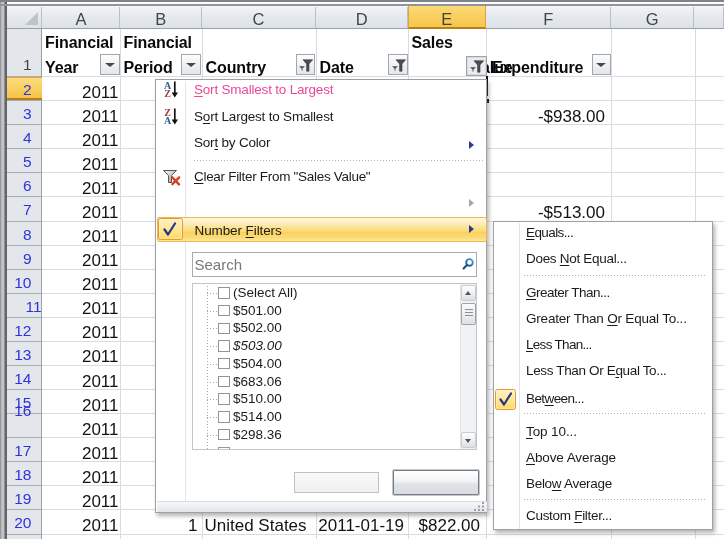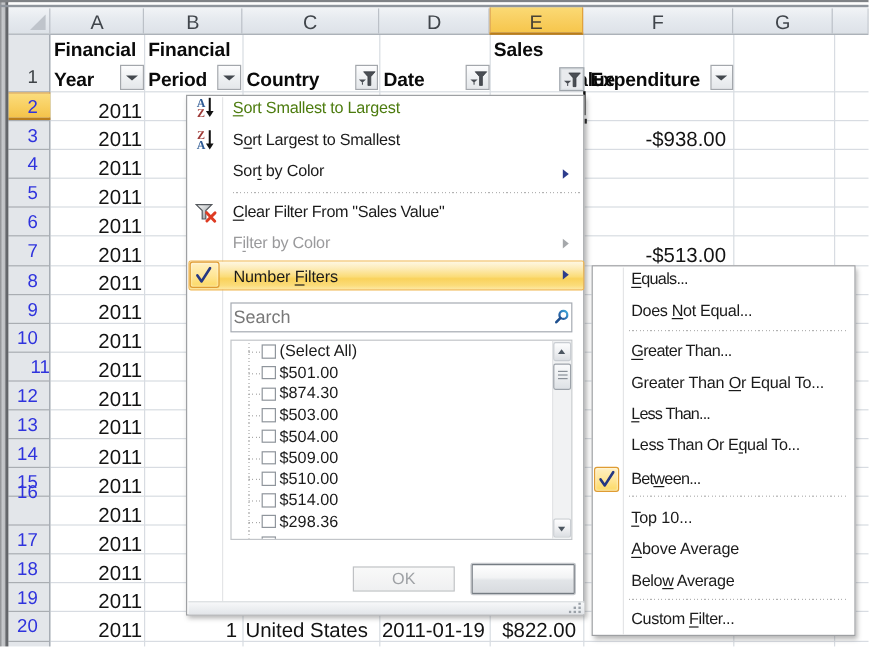--- a/index.html
+++ b/index.html
@@ -162,25 +162,24 @@
 <div class="cell" style="left:42px;top:515.9px;width:76.5px;text-align:right;">2011</div>
 <div class="cell" style="left:485.5px;top:106.6px;width:119.5px;text-align:right;">-$938.00</div>
 <div class="cell" style="left:485.5px;top:202.9px;width:119.5px;text-align:right;">-$513.00</div>
 <div class="cell" style="left:120px;top:515.9px;width:77.5px;text-align:right;">1</div>
 <div class="cell" style="left:204.5px;top:515.9px;width:110px;text-align:left;">United States</div>
 <div class="cell" style="left:315.5px;top:515.9px;width:88.5px;text-align:right;">2011-01-19</div>
 <div class="cell" style="left:408px;top:515.9px;width:72px;text-align:right;">$822.00</div>
 <div id="menu" style="left:155px;top:79px;width:332px;height:434px;background:#fff;
 border:1px solid #9EA0A3;box-shadow:2px 3px 4px rgba(90,90,90,0.45);"></div>
 <div style="left:184.5px;top:80.5px;width:1.0px;height:420.0px;background:#E4E5E7;"></div>
-<div class="mi" style="left:194px;top:77.3px;line-height:26px;height:26px;letter-spacing:-0.2px;color:#4d7c0f;"><u>S</u>ort Smallest to Largest</div>
+<div class="mi" style="left:194px;top:77.3px;line-height:26px;height:26px;letter-spacing:-0.2px;color:#ec4899;"><u>S</u>ort Smallest to Largest</div>
 <div class="mi" style="left:194px;top:103.7px;line-height:26px;height:26px;letter-spacing:-0.2px;color:#1b1b1b;">S<u>o</u>rt Largest to Smallest</div>
 <div class="mi" style="left:194px;top:129.8px;line-height:26px;height:26px;letter-spacing:-0.2px;color:#1b1b1b;">Sor<u>t</u> by Color</div>
 <div class="mi" style="left:194px;top:163.8px;line-height:26px;height:26px;letter-spacing:-0.3px;color:#1b1b1b;"><u>C</u>lear Filter From "Sales Value"</div>
-<div class="mi" style="left:194px;top:189.8px;line-height:26px;height:26px;letter-spacing:-0.2px;color:#9A9A9C;">F<u>i</u>lter by Color</div>
 <div style="left:194.0px;top:160.0px;width:290.0px;height:1.0px;background:repeating-linear-gradient(90deg,#B2B2B2 0,#B2B2B2 1px,transparent 1px,transparent 3px);"></div>
 <div style="left:469px;top:141.0px;width:0;height:0;border-top:4.5px solid transparent;border-bottom:4.5px solid transparent;border-left:5px solid #2C3C8C;"></div>
 <div style="left:469px;top:199.0px;width:0;height:0;border-top:4.5px solid transparent;border-bottom:4.5px solid transparent;border-left:5px solid #A5A8AB;"></div>
 <svg style="position:absolute;left:161px;top:81px;" width="22" height="17" viewBox="0 0 22 17">
 <text x="6.5" y="8" font-family="Liberation Serif" font-size="10" font-weight="bold" fill="#2E5A94" text-anchor="middle">A</text>
 <text x="6.5" y="16.2" font-family="Liberation Serif" font-size="10" font-weight="bold" fill="#9E3B38" text-anchor="middle">Z</text>
 <line x1="13.8" y1="0.5" x2="13.8" y2="12" stroke="#111" stroke-width="1.7"></line>
 <path d="M10.6 11.5 L17 11.5 L13.8 16.5 Z" fill="#111"></path>
 </svg>
 <svg style="position:absolute;left:161px;top:107.5px;" width="22" height="17" viewBox="0 0 22 17">
@@ -222,30 +221,30 @@
 <div style="left:192px;top:283px;width:285px;height:167px;border:1px solid #C2C5C9;background:#fff;overflow:hidden;">
 <div style="left:13.5px;top:2px;width:1px;height:163px;background:repeating-linear-gradient(180deg,#A8A8A8 0,#A8A8A8 1px,transparent 1px,transparent 3px);"></div>
 <div style="left:14px;top:8.8px;width:11px;height:1px;background:repeating-linear-gradient(90deg,#A8A8A8 0,#A8A8A8 1px,transparent 1px,transparent 3px);"></div>
 <div style="left:25px;top:3.0px;width:11.5px;height:11.5px;border:1px solid #8F959C;background:#fff;"></div>
 <div class="mi" style="left:40px;top:-0.2px;line-height:18px;">(Select All)</div>
 <div style="left:14px;top:26.5px;width:11px;height:1px;background:repeating-linear-gradient(90deg,#A8A8A8 0,#A8A8A8 1px,transparent 1px,transparent 3px);"></div>
 <div style="left:25px;top:20.7px;width:11.5px;height:11.5px;border:1px solid #8F959C;background:#fff;"></div>
 <div class="mi" style="left:40px;top:17.5px;line-height:18px;">$501.00</div>
 <div style="left:14px;top:44.3px;width:11px;height:1px;background:repeating-linear-gradient(90deg,#A8A8A8 0,#A8A8A8 1px,transparent 1px,transparent 3px);"></div>
 <div style="left:25px;top:38.5px;width:11.5px;height:11.5px;border:1px solid #8F959C;background:#fff;"></div>
-<div class="mi" style="left:40px;top:35.3px;line-height:18px;">$874.30</div>
+<div class="mi" style="left:40px;top:35.3px;line-height:18px;">$502.00</div>
 <div style="left:14px;top:62.0px;width:11px;height:1px;background:repeating-linear-gradient(90deg,#A8A8A8 0,#A8A8A8 1px,transparent 1px,transparent 3px);"></div>
 <div style="left:25px;top:56.2px;width:11.5px;height:11.5px;border:1px solid #8F959C;background:#fff;"></div>
-<div class="mi" style="left:40px;top:53.0px;line-height:18px;">$503.00</div>
+<div class="mi" style="left:40px;top:53.0px;line-height:18px;font-style:italic;">$503.00</div>
 <div style="left:14px;top:79.7px;width:11px;height:1px;background:repeating-linear-gradient(90deg,#A8A8A8 0,#A8A8A8 1px,transparent 1px,transparent 3px);"></div>
 <div style="left:25px;top:73.9px;width:11.5px;height:11.5px;border:1px solid #8F959C;background:#fff;"></div>
 <div class="mi" style="left:40px;top:70.7px;line-height:18px;">$504.00</div>
 <div style="left:14px;top:97.5px;width:11px;height:1px;background:repeating-linear-gradient(90deg,#A8A8A8 0,#A8A8A8 1px,transparent 1px,transparent 3px);"></div>
 <div style="left:25px;top:91.7px;width:11.5px;height:11.5px;border:1px solid #8F959C;background:#fff;"></div>
-<div class="mi" style="left:40px;top:88.5px;line-height:18px;">$509.00</div>
+<div class="mi" style="left:40px;top:88.5px;line-height:18px;">$683.06</div>
 <div style="left:14px;top:115.2px;width:11px;height:1px;background:repeating-linear-gradient(90deg,#A8A8A8 0,#A8A8A8 1px,transparent 1px,transparent 3px);"></div>
 <div style="left:25px;top:109.4px;width:11.5px;height:11.5px;border:1px solid #8F959C;background:#fff;"></div>
 <div class="mi" style="left:40px;top:106.2px;line-height:18px;">$510.00</div>
 <div style="left:14px;top:132.9px;width:11px;height:1px;background:repeating-linear-gradient(90deg,#A8A8A8 0,#A8A8A8 1px,transparent 1px,transparent 3px);"></div>
 <div style="left:25px;top:127.1px;width:11.5px;height:11.5px;border:1px solid #8F959C;background:#fff;"></div>
 <div class="mi" style="left:40px;top:123.9px;line-height:18px;">$514.00</div>
 <div style="left:14px;top:150.6px;width:11px;height:1px;background:repeating-linear-gradient(90deg,#A8A8A8 0,#A8A8A8 1px,transparent 1px,transparent 3px);"></div>
 <div style="left:25px;top:144.8px;width:11.5px;height:11.5px;border:1px solid #8F959C;background:#fff;"></div>
 <div class="mi" style="left:40px;top:141.6px;line-height:18px;">$298.36</div>
 
@@ -254,21 +253,20 @@
 <div style="left:268px;top:1px;width:15px;height:16px;background:linear-gradient(180deg,#FDFDFE 0%,#F0F1F3 50%,#DCDFE3 100%);border:1px solid #C9CDD2;border-radius:2px;"></div>
 <div style="left:271.5px;top:6.5px;width:0;height:0;border-left:3.8px solid transparent;border-right:3.8px solid transparent;border-bottom:4.8px solid #4C5660;"></div>
 <div style="left:268px;top:148px;width:15px;height:16px;background:linear-gradient(180deg,#FDFDFE 0%,#F0F1F3 50%,#DCDFE3 100%);border:1px solid #C9CDD2;border-radius:2px;"></div>
 <div style="left:271.5px;top:154.5px;width:0;height:0;border-left:3.8px solid transparent;border-right:3.8px solid transparent;border-top:4.8px solid #4C5660;"></div>
 <div style="left:268px;top:19px;width:15px;height:22px;background:linear-gradient(180deg,#F9FAFB 0%,#EDEFF1 50%,#DDE1E5 100%);border:1px solid #9DA3AA;border-radius:2px;"></div>
 <div style="left:271.5px;top:25px;width:8px;height:1px;background:#8A9098;"></div>
 <div style="left:271.5px;top:28px;width:8px;height:1px;background:#8A9098;"></div>
 <div style="left:271.5px;top:31px;width:8px;height:1px;background:#8A9098;"></div>
 </div>
 <div style="left:294.0px;top:472.0px;width:85.0px;height:21.0px;border:1px solid #BFC1C4;background:linear-gradient(180deg,#F9F9F9,#EFF0F1);color:#9EA1A5;font-size:13.5px;text-align:center;line-height:19px;"></div>
-<div style="left:294px;top:472px;width:85px;height:21px;color:#9EA1A5;font-size:13.5px;text-align:center;line-height:21px;">OK</div>
 <div style="left:392.5px;top:470.0px;width:86.0px;height:25.0px;border:1px solid #757C83;border-radius:1px;background:linear-gradient(180deg,#FFFFFF 0%,#F2F3F4 45%,#E2E5E8 55%,#D8DBDF 100%);box-shadow:0 0 0 1px #C5C8CC;"></div>
 <div style="left:156.5px;top:500.5px;width:330.0px;height:11.0px;border-top:1px solid #D8DBDE;background:linear-gradient(180deg,#F7F8F9,#E2E5E9);"></div>
 <svg style="position:absolute;left:474px;top:502px;" width="11" height="9" viewBox="0 0 11 9">
 <g fill="#9AA1A8">
         <rect x="8" y="0" width="2" height="2"></rect>
         <rect x="4" y="3.5" width="2" height="2"></rect>
 <rect x="8" y="3.5" width="2" height="2"></rect>
         <rect x="0" y="7" width="2" height="2"></rect>
 <rect x="4" y="7" width="2" height="2"></rect>
         <rect x="8" y="7" width="2" height="2"></rect>

